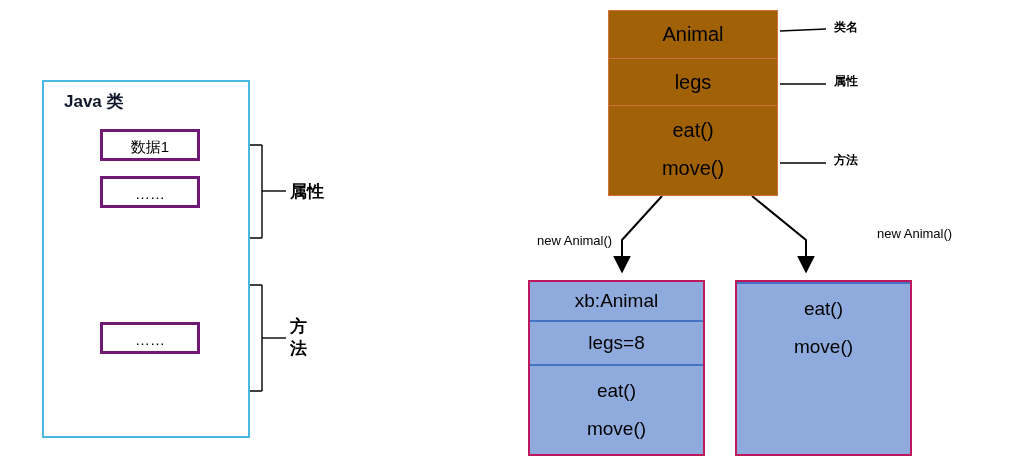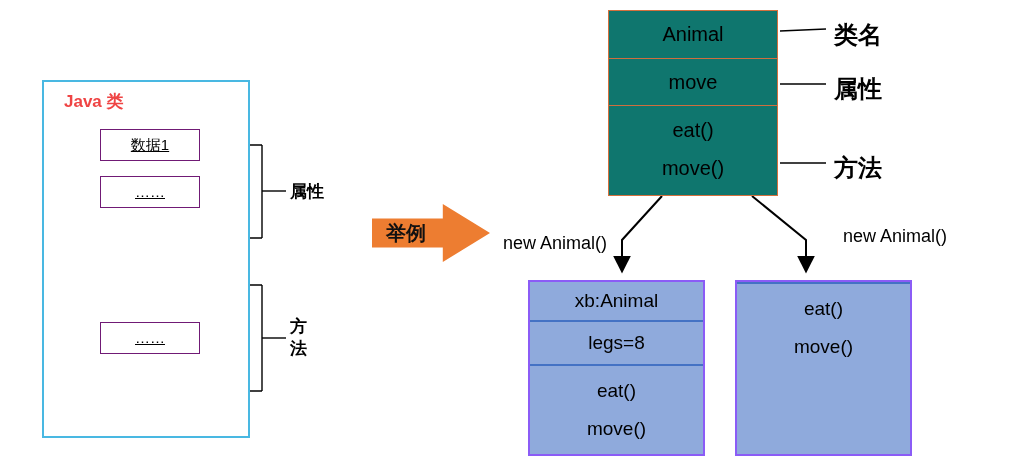--- a/index.html
+++ b/index.html
@@ -12,67 +12,67 @@
   }
   .overlay{position:absolute;left:0;top:0;width:1009px;height:460px;pointer-events:none;}
 
   
   .java-box{
     position:absolute;left:42px;top:80px;width:208px;height:358px;
     border:2px solid #49b8e2;background:#fff;box-sizing:border-box;
   }
   .java-title{
     position:absolute;left:64px;top:90px;
-    font-size:17px;font-weight:bold;color:#ef4444;
+    font-size:17px;font-weight:bold;color:#0f172a;
   }
   .member{
     position:absolute;left:100px;width:100px;height:32px;
-    border:1px solid #701a75;background:#fff;box-sizing:border-box;
-    text-align:center;line-height:30px;font-size:15px;color:#000;text-decoration:underline;
+    border:3px solid #701a75;background:#fff;box-sizing:border-box;
+    text-align:center;line-height:30px;font-size:15px;color:#000;
   }
   .callout{
     position:absolute;font-size:17px;font-weight:bold;color:#000;
   }
   .callout.methods-l{width:20px;line-height:1.3;word-break:break-all;}
 
   
   .example-arrow{
     position:absolute;left:372px;top:204px;width:118px;height:58px;
     background:#ed7d31;
     clip-path:polygon(0 25%,60% 25%,60% 0,100% 50%,60% 100%,60% 75%,0 75%);
   }
   .example-arrow span{
     position:absolute;left:14px;top:0;height:58px;line-height:58px;
     font-size:20px;font-weight:bold;color:#111;
   }
 
   
   .animal-box{
     position:absolute;left:608px;top:10px;width:170px;height:186px;
-    background:#0f766e;border:1px solid #d4703d;box-sizing:border-box;
+    background:#a16207;border:1px solid #d4703d;box-sizing:border-box;
     color:#000;text-align:center;
   }
   .animal-box .sec-name{height:47px;line-height:47px;font-size:20px;}
   .animal-box .sec-attr{height:47px;line-height:47px;font-size:20px;border-top:1px solid #cf6e3e;box-sizing:border-box;}
   .animal-box .sec-methods{
     height:88px;border-top:1px solid #cf6e3e;box-sizing:border-box;
     display:flex;flex-direction:column;justify-content:space-around;
     font-size:20px;padding:6px 0;
   }
   .callout-r{
-    position:absolute;font-size:24px;font-weight:bold;color:#000;font-family:Liberation Mono, monospace;
+    position:absolute;font-size:12px;font-weight:bold;color:#000;font-family:Liberation Mono, monospace;
   }
 
   
-  .new-label{position:absolute;font-size:18px;color:#000;}
+  .new-label{position:absolute;font-size:13px;color:#000;margin-left:34px;}
 
   
   .instance-box{
     position:absolute;top:280px;width:177px;height:176px;
-    background:#8faadc;border:2px solid #8b5cf6;box-sizing:border-box;
+    background:#8faadc;border:2px solid #be185d;box-sizing:border-box;
     color:#000;text-align:center;
   }
   .instance-box .isec-name{height:38px;line-height:38px;font-size:19px;}
   .instance-box .isec-attr{height:44px;line-height:42px;font-size:19px;border-top:2px solid #4472c4;box-sizing:border-box;}
   .instance-box .isec-methods{
     height:90px;border-top:2px solid #4472c4;box-sizing:border-box;
     display:flex;flex-direction:column;justify-content:space-around;
     font-size:19px;padding:6px 0;
   }
 </style>
@@ -117,27 +117,24 @@
   <div class="java-box"></div>
   <div class="java-title">Java 类</div>
 
   <div class="member" style="top:129px">数据1</div>
   <div class="member" style="top:176px">……</div>
   <div class="member" style="top:322px">……</div>
 
   <div class="callout" style="left:290px;top:180px">属性</div>
   <div class="callout methods-l" style="left:290px;top:316px">方法</div>
 
-  <div class="example-arrow">
-    <span>举例</span>
-  </div>
 
   <div class="animal-box">
     <div class="sec-name">Animal</div>
-    <div class="sec-attr">move</div>
+    <div class="sec-attr">legs</div>
     <div class="sec-methods">
       <div>eat()</div>
       <div>move()</div>
     </div>
   </div>
 
   <div class="callout-r" style="left:834px;top:19px">类名</div>
   <div class="callout-r" style="left:834px;top:73px">属性</div>
   <div class="callout-r" style="left:834px;top:152px">方法</div>
 

